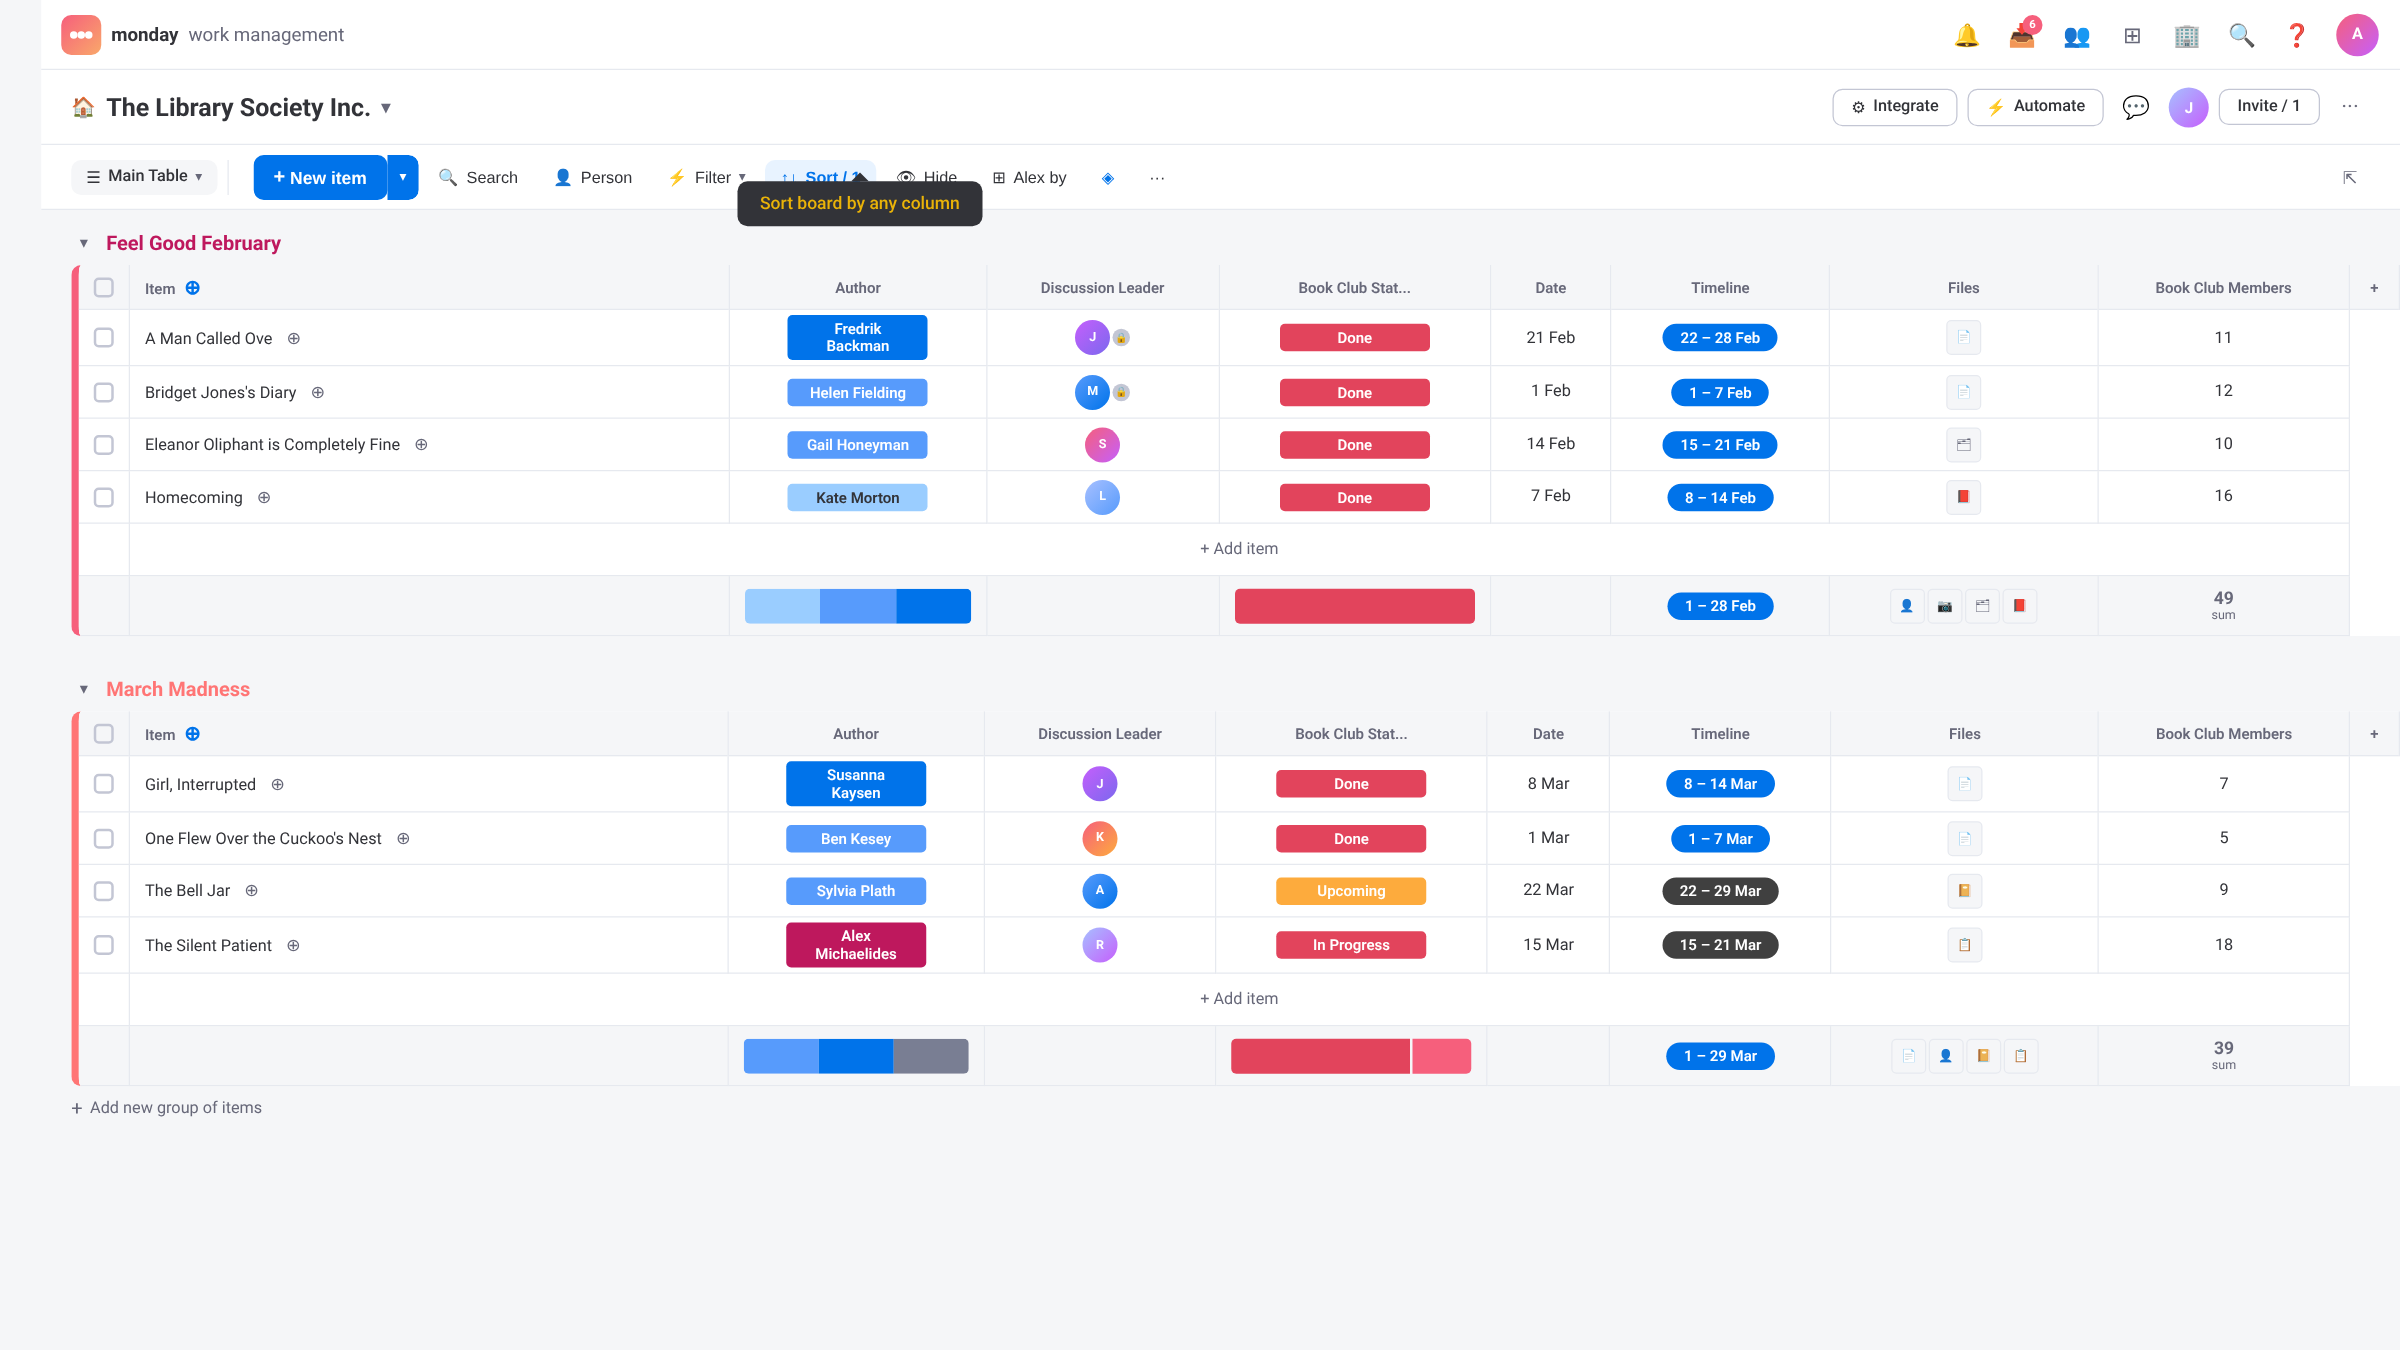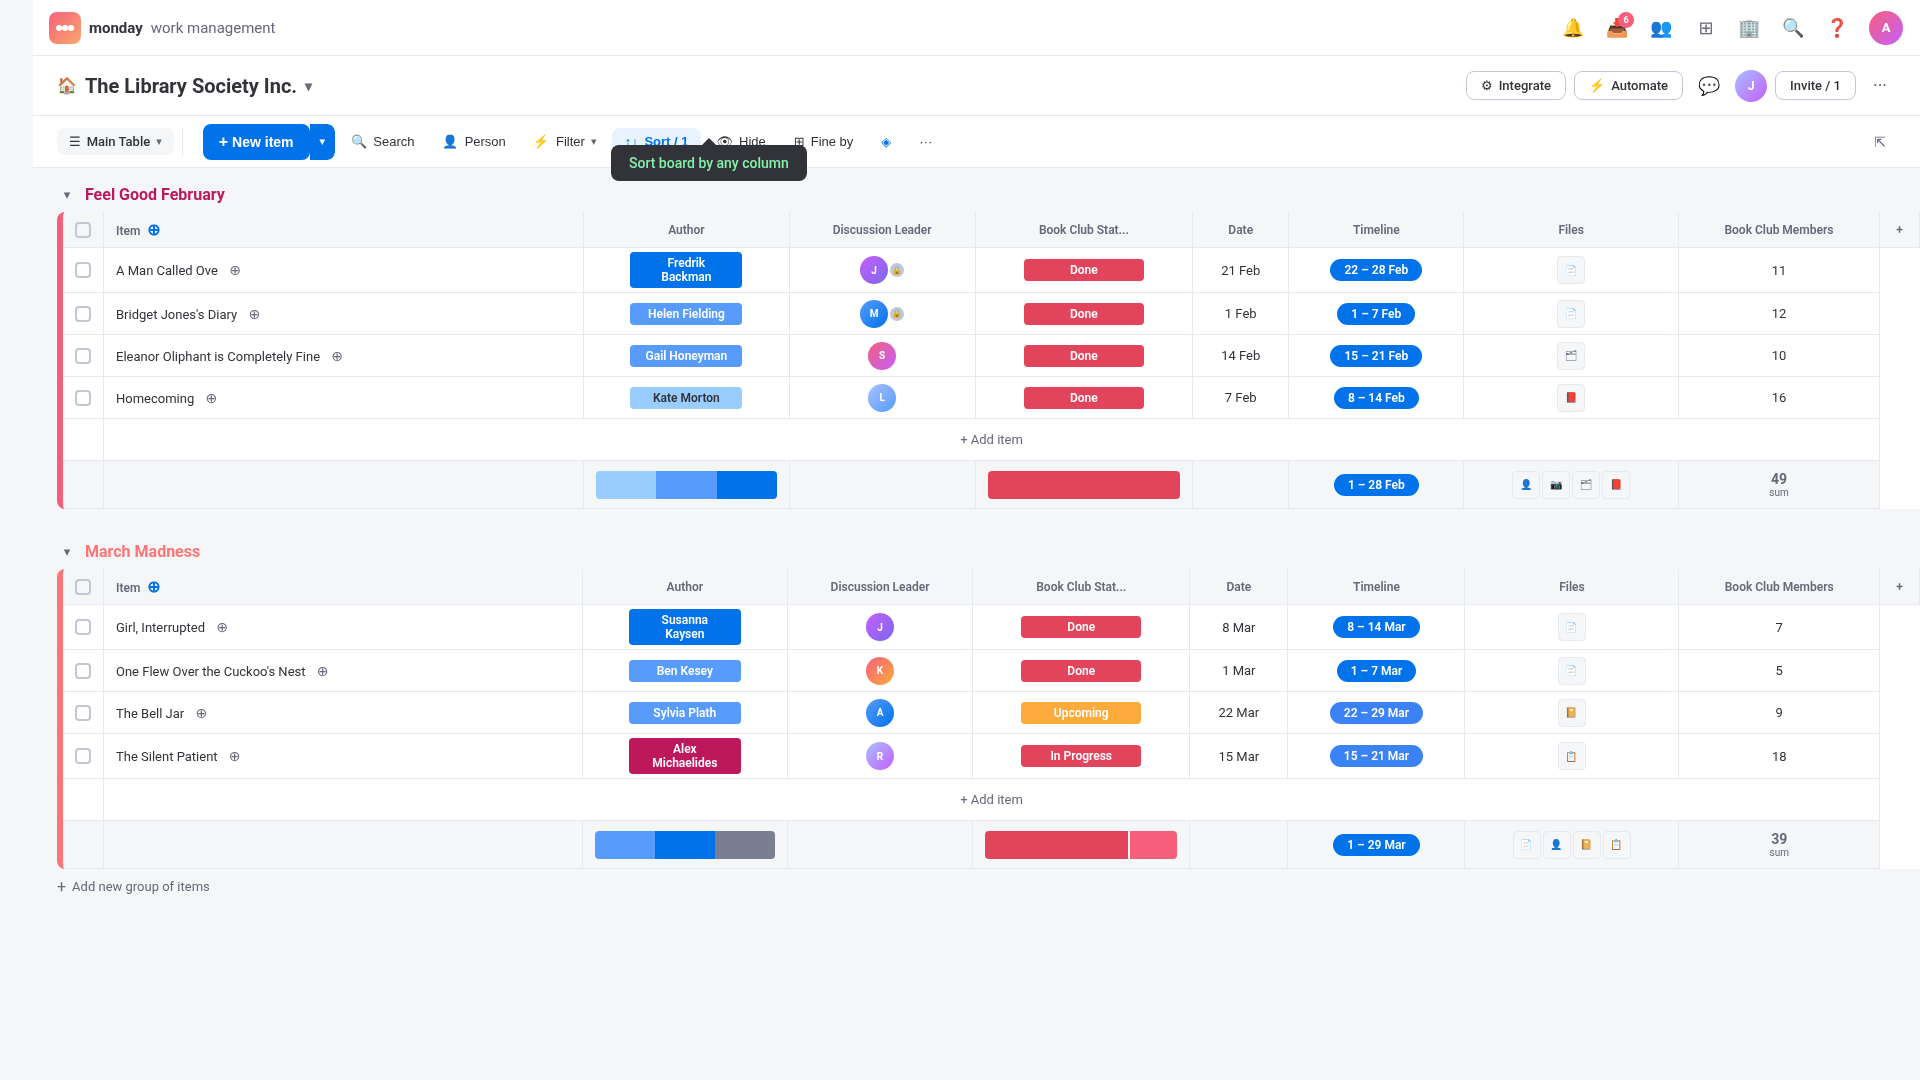--- a/index.html
+++ b/index.html
@@ -27,21 +27,21 @@
     .actionbar { display: flex; align-items: center; background: #fff; padding: 0 24px; height: 52px; border-bottom: 1px solid #e6e9ef; gap: 4px; }
     .main-table-btn { display: flex; align-items: center; gap: 6px; background: #f5f6f8; border-radius: 8px; padding: 6px 12px; cursor: pointer; font-size: 13px; font-weight: 500; color: #323338; border: none; }
     .new-item-btn { display: flex; align-items: center; background: #0073ea; color: white; border-radius: 8px; padding: 6px 16px; cursor: pointer; font-size: 14px; font-weight: 600; border: none; margin-left: 12px; height: 36px; }
     .new-item-dropdown { background: #0073ea; color: white; border-radius: 0 8px 8px 0; padding: 6px 10px; cursor: pointer; border-left: 1px solid rgba(255,255,255,0.3); border: none; height: 36px; display: flex; align-items: center; }
     .new-item-group { display: flex; border-radius: 8px; overflow: hidden; }
     .action-btn { display: flex; align-items: center; gap: 6px; padding: 6px 12px; border-radius: 8px; cursor: pointer; font-size: 13px; font-weight: 500; color: #323338; background: none; border: none; }
     .sort-btn { display: flex; align-items: center; gap: 6px; padding: 6px 12px; border-radius: 8px; cursor: pointer; font-size: 13px; font-weight: 600; color: #0073ea; background: #e8f3ff; border: none; }
     .expand-btn { margin-left: auto; width: 32px; height: 32px; display: flex; align-items: center; justify-content: center; border-radius: 6px; cursor: pointer; color: #676879; border: none; background: none; }
 
     
-    .tooltip-overlay { position: absolute; top: 145px; left: 590px; background: #323338; color: #86efac; padding: 10px 18px; border-radius: 8px; font-size: 14px; font-weight: 500; z-index: 100; white-space: nowrap; margin-left: 21px; }
+    .tooltip-overlay { position: absolute; top: 145px; left: 590px; background: #323338; color: #eab308; padding: 10px 18px; border-radius: 8px; font-size: 14px; font-weight: 500; z-index: 100; white-space: nowrap; }
     .tooltip-overlay::before { content: ''; position: absolute; top: -7px; left: 50%; transform: translateX(-50%); border-left: 7px solid transparent; border-right: 7px solid transparent; border-bottom: 7px solid #323338; }
 
     
     .main-content { padding: 0; overflow: auto; height: calc(1080px - 56px - 60px - 52px); }
 
     
     .group { margin: 0; }
     .group-header { display: flex; align-items: center; gap: 8px; padding: 16px 24px 8px; }
     .group-chevron { width: 20px; height: 20px; display: flex; align-items: center; justify-content: center; border-radius: 4px; cursor: pointer; color: #676879; }
     .group-title { font-size: 16px; font-weight: 700; cursor: pointer; }
@@ -73,21 +73,21 @@
     .author-gray { background: #be185d; }
 
     
     .status-pill { display: inline-flex; align-items: center; justify-content: center; border-radius: 4px; padding: 4px 16px; font-size: 12px; font-weight: 600; color: white; width: 120px; }
     .status-done { background: #e2445c; }
     .status-upcoming { background: #fdab3d; color: white; }
     .status-inprogress { background: #e2445c; }
 
     
     .timeline-pill { display: inline-flex; align-items: center; justify-content: center; border-radius: 16px; padding: 4px 14px; font-size: 12px; font-weight: 600; color: white; background: #0073ea; }
-    .timeline-pill.dark { background: #3b82f6; }
+    .timeline-pill.dark { background: #404040; }
 
     
     .file-thumb { width: 28px; height: 28px; border-radius: 4px; background: #f5f6f8; display: inline-flex; align-items: center; justify-content: center; font-size: 10px; color: #676879; border: 1px solid #e6e9ef; }
 
     
     .add-item-row td { color: #676879; font-size: 13px; cursor: pointer; text-align: center; }
 
     
     .summary-row td { background: #f5f6f8; font-size: 12px; color: #676879; padding: 6px 12px; height: 48px; }
     .sum-label { font-size: 10px; color: #676879; display: block; }
@@ -218,21 +218,21 @@
       <span>Sort / 1</span>
     </button>
 
     <button class="action-btn">
       <span>👁</span>
       <span>Hide</span>
     </button>
 
     <button class="action-btn">
       <span>⊞</span>
-      <span>Fine by</span>
+      <span>Alex by</span>
     </button>
 
     <button class="action-btn">
       <span style="color:#0073ea;">◈</span>
     </button>
 
     <button class="action-btn">
       <span>···</span>
     </button>
 

